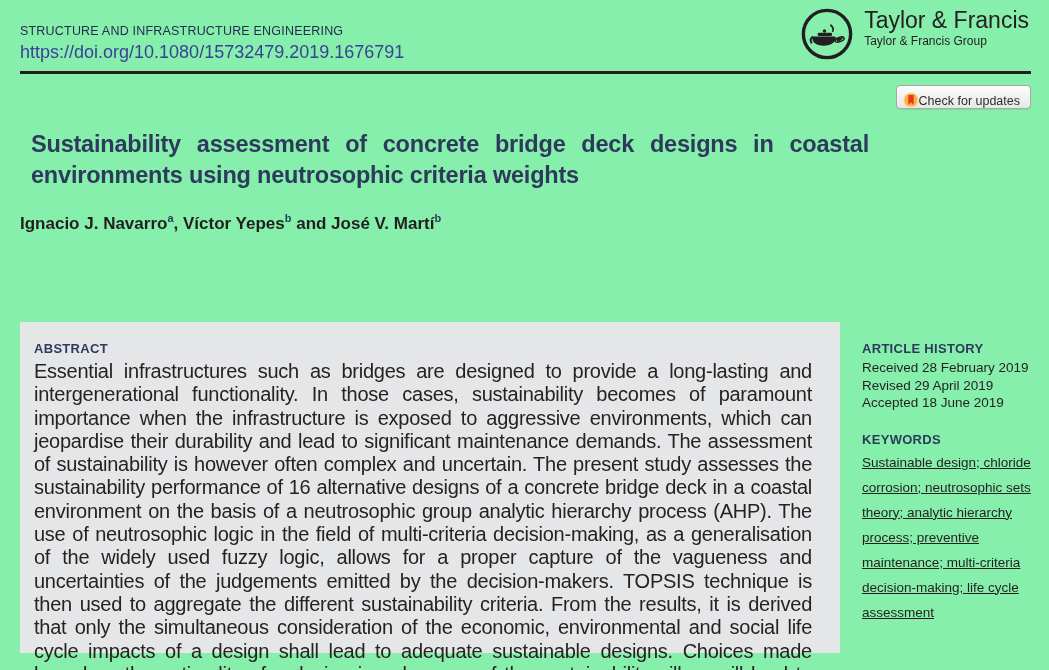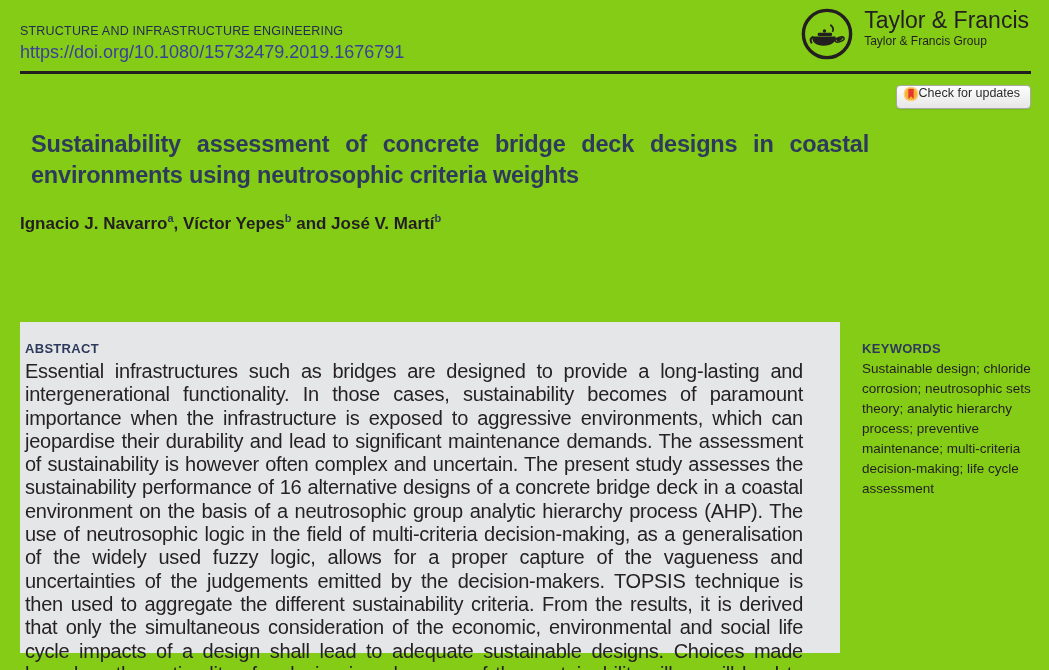--- a/index.html
+++ b/index.html
@@ -5,21 +5,21 @@
   * { margin: 0; padding: 0; box-sizing: border-box; }
   html, body { background: #ffffff; }
   body {
     font-family: "Liberation Sans", sans-serif;
     color: #231f20;
     width: 1049px;
     height: 670px;
     position: relative;
     overflow: hidden;
   }
-  .page { position: absolute; inset: 0; background: #84cc16; }
+  .page { position: absolute; inset: 0; background: #86efac; }
 
   
   .journal-block { position: absolute; left: 20px; top: 24px; }
   .journal-name {
     font-size: 12.5px; letter-spacing: 0.2px; color: #232c4e;
     font-weight: 400;
   }
   .doi-link {
     display: inline-block; margin-top: 4px;
     font-size: 18px; color: #3a3f99; text-decoration: none;
@@ -30,21 +30,21 @@
   .brand-group { font-size: 12px; color: #231f20; margin-top: 1px; }
 
   .header-rule {
     position: absolute; left: 20px; right: 18px; top: 71px;
     height: 3px; background: #231f20; border: none;
   }
 
   
   .updates-btn {
     position: absolute; right: 18px; top: 85px;
-    display: flex; align-items: flex-start; gap: 0;
+    display: flex; align-items: flex-end; gap: 0;
     height: 24px; padding: 0 10px 0 6px;
     border: 1px solid #a8a8a8; border-radius: 4px;
     background: linear-gradient(#fdfdfd, #e7e7e7);
     font-size: 12.5px; color: #2b2b2b;
     cursor: pointer; box-shadow: 0 1px 1px rgba(0,0,0,.08);
     font-family: "Liberation Sans", sans-serif;
   }
   .updates-btn svg { width: 16px; height: 16px; }
 
   
@@ -62,37 +62,37 @@
   .affiliations {
     position: absolute; left: 20px; top: 254px; width: 945px;
     font-size: 14.5px; line-height: 19.5px; color: #231f20;
     letter-spacing: -0.1px;
   }
   .affiliations sup { color: #231f20; font-size: 10px; }
 
   
   .abstract-box {
     position: absolute; left: 20px; top: 322px; width: 820px; height: 331px;
-    background: #e5e6e8; padding: 19px 22px 0 5px;
+    background: #e5e6e8; padding: 19px 22px 0 14px;
   }
   .section-heading {
     font-size: 13px; font-weight: 700; color: #2e3a5c; letter-spacing: 0.3px;
   }
   .abstract-text {
     margin-top: 4px; width: 778px;
     font-size: 20px; line-height: 23.3px; color: #262223;
     text-align: justify; letter-spacing: -0.25px;
   }
 
   
   .side-col { position: absolute; left: 862px; top: 341px; width: 178px; }
   .side-block + .side-block { margin-top: 20px; }
   .side-lines { margin-top: 3px; font-size: 13.5px; line-height: 17.5px; color: #231f20; }
   .side-lines div { white-space: nowrap; }
-  .keywords-text { margin-top: 3px; font-size: 13.5px; line-height: 20px; color: #231f20; }
+  .keywords-text { margin-top: 3px; font-size: 13.5px; line-height: 25px; color: #231f20; text-decoration: underline; }
 </style>
 </head>
 <body>
 
 <div class="page">
 
   <div class="journal-block">
     <div class="journal-name">STRUCTURE AND INFRASTRUCTURE ENGINEERING</div>
     <a class="doi-link" href="#">https://doi.org/10.1080/15732479.2019.1676791</a>
   </div>
@@ -134,18 +134,26 @@
   <div class="authors">Ignacio J. Navarro<sup>a</sup>, Víctor Yepes<sup>b</sup> and José V. Martí<sup>b</sup></div>
 
 
   <div class="abstract-box">
     <div class="section-heading">ABSTRACT</div>
     <p class="abstract-text">Essential infrastructures such as bridges are designed to provide a long-lasting and intergenerational functionality. In those cases, sustainability becomes of paramount importance when the infrastructure is exposed to aggressive environments, which can jeopardise their durability and lead to significant maintenance demands. The assessment of sustainability is however often complex and uncertain. The present study assesses the sustainability performance of 16 alternative designs of a concrete bridge deck in a coastal environment on the basis of a neutrosophic group analytic hierarchy process (AHP). The use of neutrosophic logic in the field of multi-criteria decision-making, as a generalisation of the widely used fuzzy logic, allows for a proper capture of the vagueness and uncertainties of the judgements emitted by the decision-makers. TOPSIS technique is then used to aggregate the different sustainability criteria. From the results, it is derived that only the simultaneous consideration of the economic, environmental and social life cycle impacts of a design shall lead to adequate sustainable designs. Choices made based on the optimality of a design in only some of the sustainability pillars will lead to erroneous conclusions. The use of concrete with silica fume has resulted in a sustainability performance of 46.3% better than conventional concrete designs.</p>
   </div>
 
   <div class="side-col">
     <div class="side-block">
+      <div class="section-heading">ARTICLE HISTORY</div>
+      <div class="side-lines">
+        <div>Received 28 February 2019</div>
+        <div>Revised 29 April 2019</div>
+        <div>Accepted 18 June 2019</div>
+      </div>
+    </div>
+    <div class="side-block">
       <div class="section-heading">KEYWORDS</div>
       <div class="keywords-text">Sustainable design; chloride corrosion; neutrosophic sets theory; analytic hierarchy process; preventive maintenance; multi-criteria decision-making; life cycle assessment</div>
     </div>
   </div>
 
 </div>
 
 </body></html>

